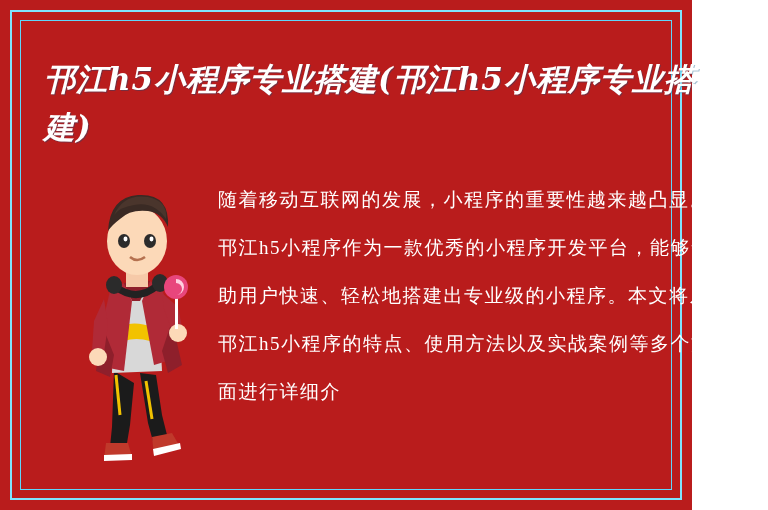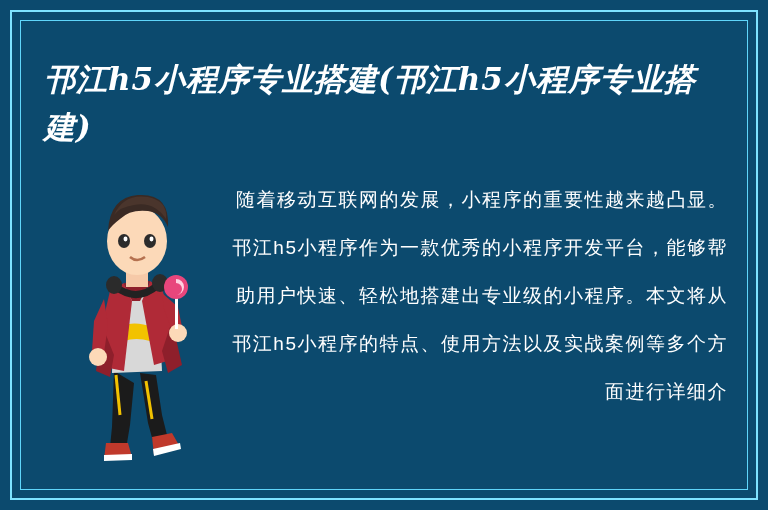--- a/index.html
+++ b/index.html
@@ -7,23 +7,23 @@
     padding: 0;
   }
   body {
     width: 768px;
     height: 510px;
     overflow: hidden;
     font-family: "DejaVu Sans", "Liberation Sans", sans-serif;
   }
   .poster {
     position: relative;
-    width: 768px;
+    width: 692px;
     height: 510px;
-    background: #0c4a6e;
+    background: #b91c1c;
     box-sizing: border-box;
   }
   .border-outer {
     position: absolute;
     left: 10px;
     top: 10px;
     right: 10px;
     bottom: 10px;
     border: 2px solid #7fe3ff;
     box-sizing: border-box;
@@ -56,26 +56,25 @@
     left: 62px;
     top: 175px;
     width: 150px;
     height: 290px;
   }
   .body-text {
     position: absolute;
     left: 218px;
     top: 176px;
     width: 510px;
-    font-family: Liberation Sans, sans-serif;
+    font-family: Liberation Serif, serif;
     font-size: 19px;
     line-height: 48px;
     color: #ffffff;
     letter-spacing: 1.5px;
-    text-align: right;
   }
   
   .fig-svg { display: block; }
 </style>
 </head>
 <body>
 
 <div class="poster">
 
   <div class="border-outer"></div>

